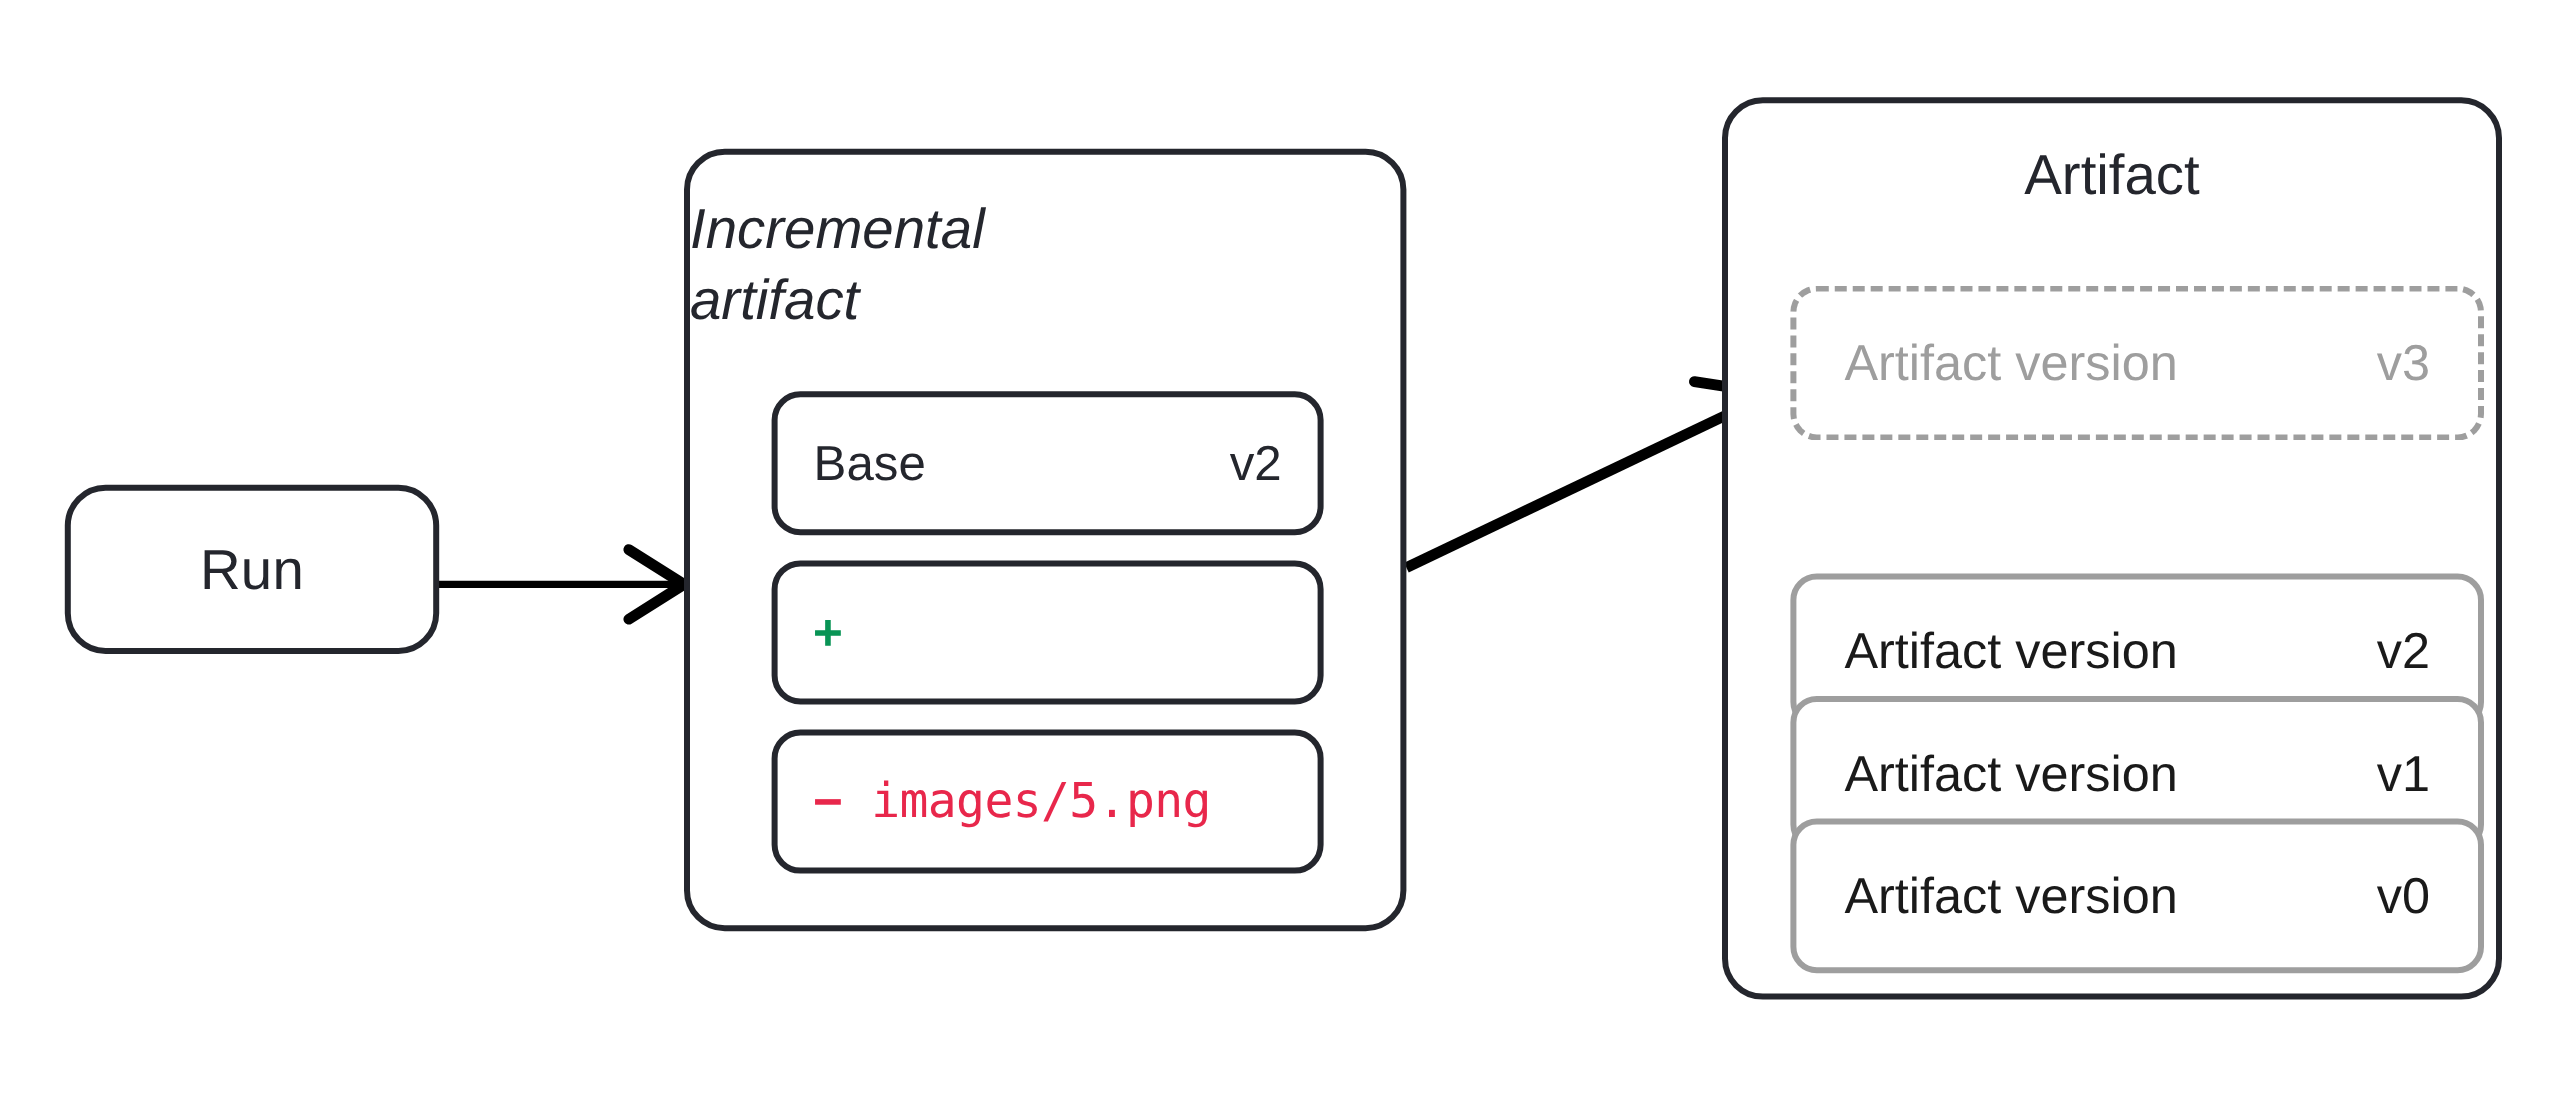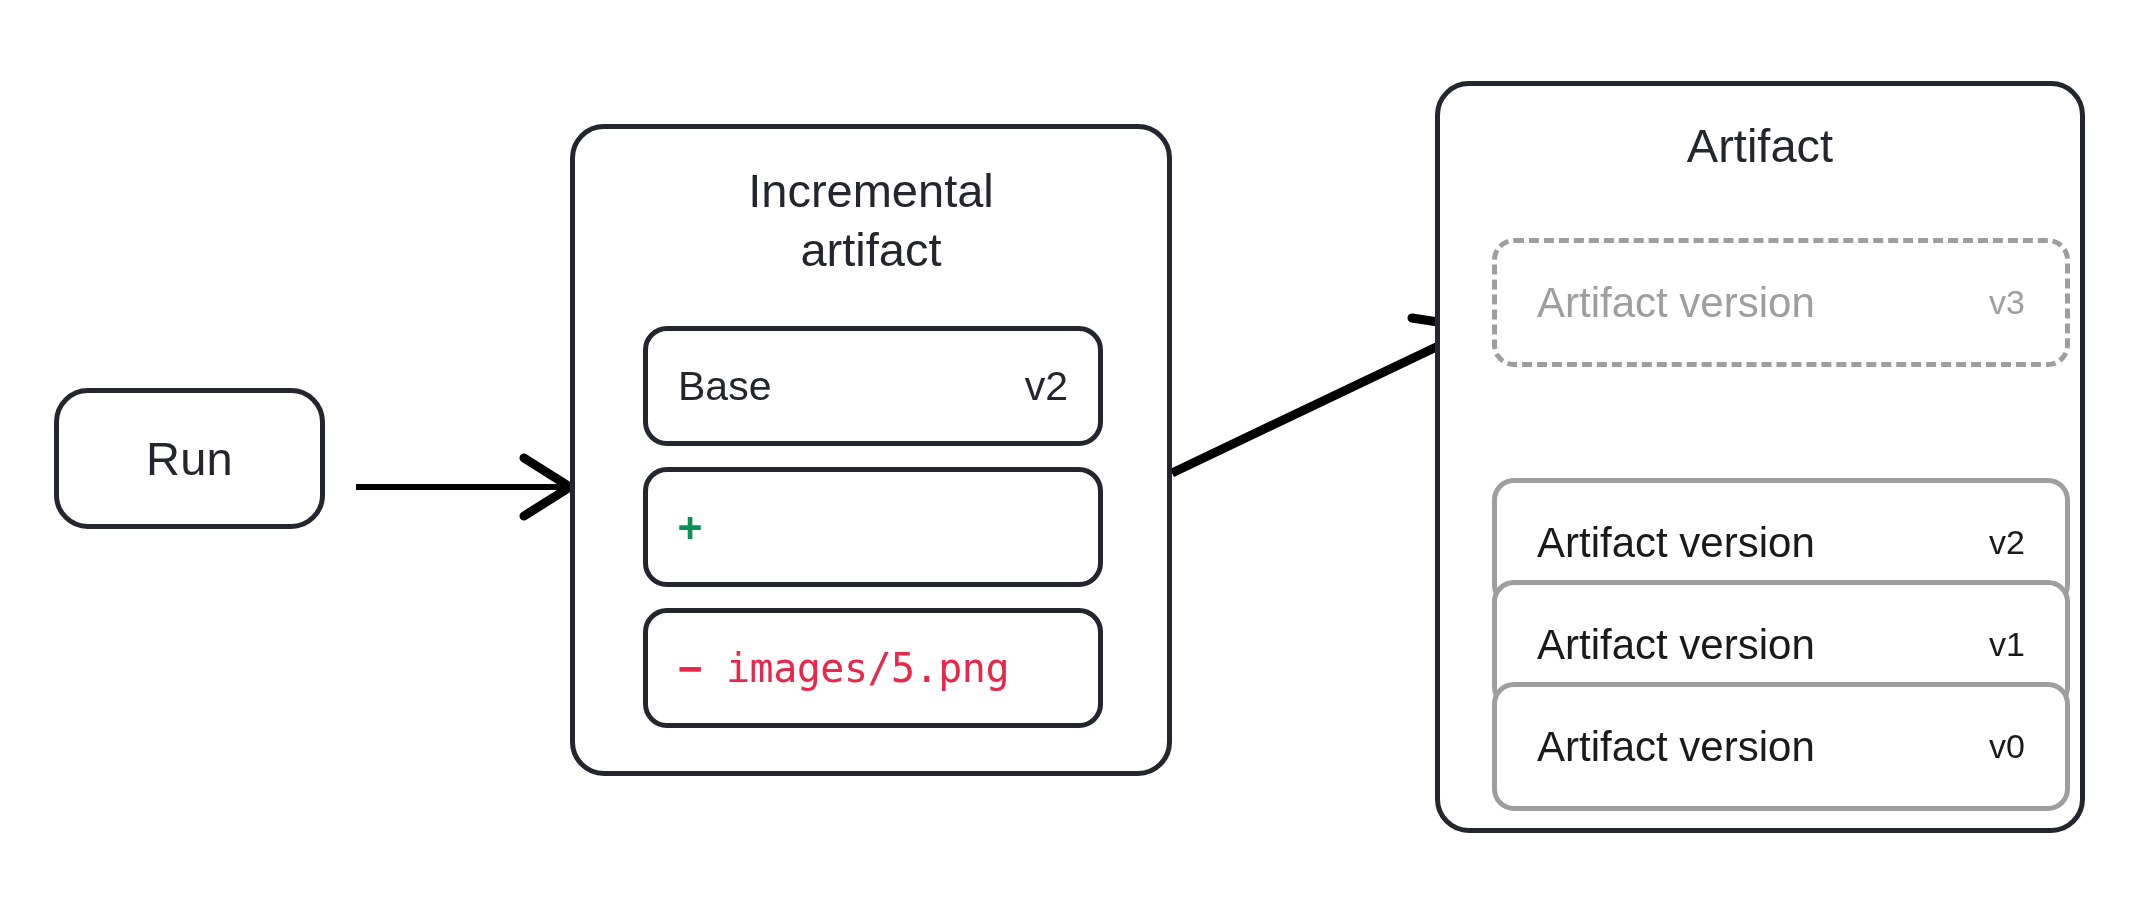--- a/index.html
+++ b/index.html
@@ -30,22 +30,22 @@
     border: 5px solid #24262d;
     border-radius: 28px;
     display: flex;
     align-items: center;
     justify-content: center;
   }
 
   
   #run-node {
     left: 54px;
-    top: 388px;
-    width: 271px;
+    top: 404px;
+    width: 312px;
     height: 141px;
     border-radius: 34px;
     border-width: 5px;
   }
   #run-node .node-label {
     font-size: 47px;
     color: #24262d;
     letter-spacing: 0.2px;
   }
 
@@ -57,24 +57,24 @@
     height: 652px;
     border-radius: 34px;
     border-width: 5px;
     display: block;
   }
   #incremental-group .group-title {
     position: absolute;
     left: 0;
     top: 32px;
     width: 100%;
-    text-align: center;
     font-size: 47px;
     line-height: 59px;
     color: #24262d;
+    font-style: italic;
   }
 
   
   .inc-row {
     position: absolute;
     box-sizing: border-box;
     left: 68px;
     width: 460px;
     height: 120px;
     border: 5px solid #24262d;
@@ -148,21 +148,21 @@
     display: flex;
     align-items: center;
     padding: 0 40px;
   }
   .ver-row .ver-label {
     font-size: 42px;
     color: #1a1a1a;
   }
   .ver-row .ver-value {
     margin-left: auto;
-    font-size: 34px;
+    font-size: 42px;
     color: #1a1a1a;
   }
   .ver-row.pending {
     border-style: dashed;
     border-width: 5px;
     border-color: #9e9e9e;
   }
   .ver-row.pending .ver-label,
   .ver-row.pending .ver-value {
     color: #9e9e9e;

